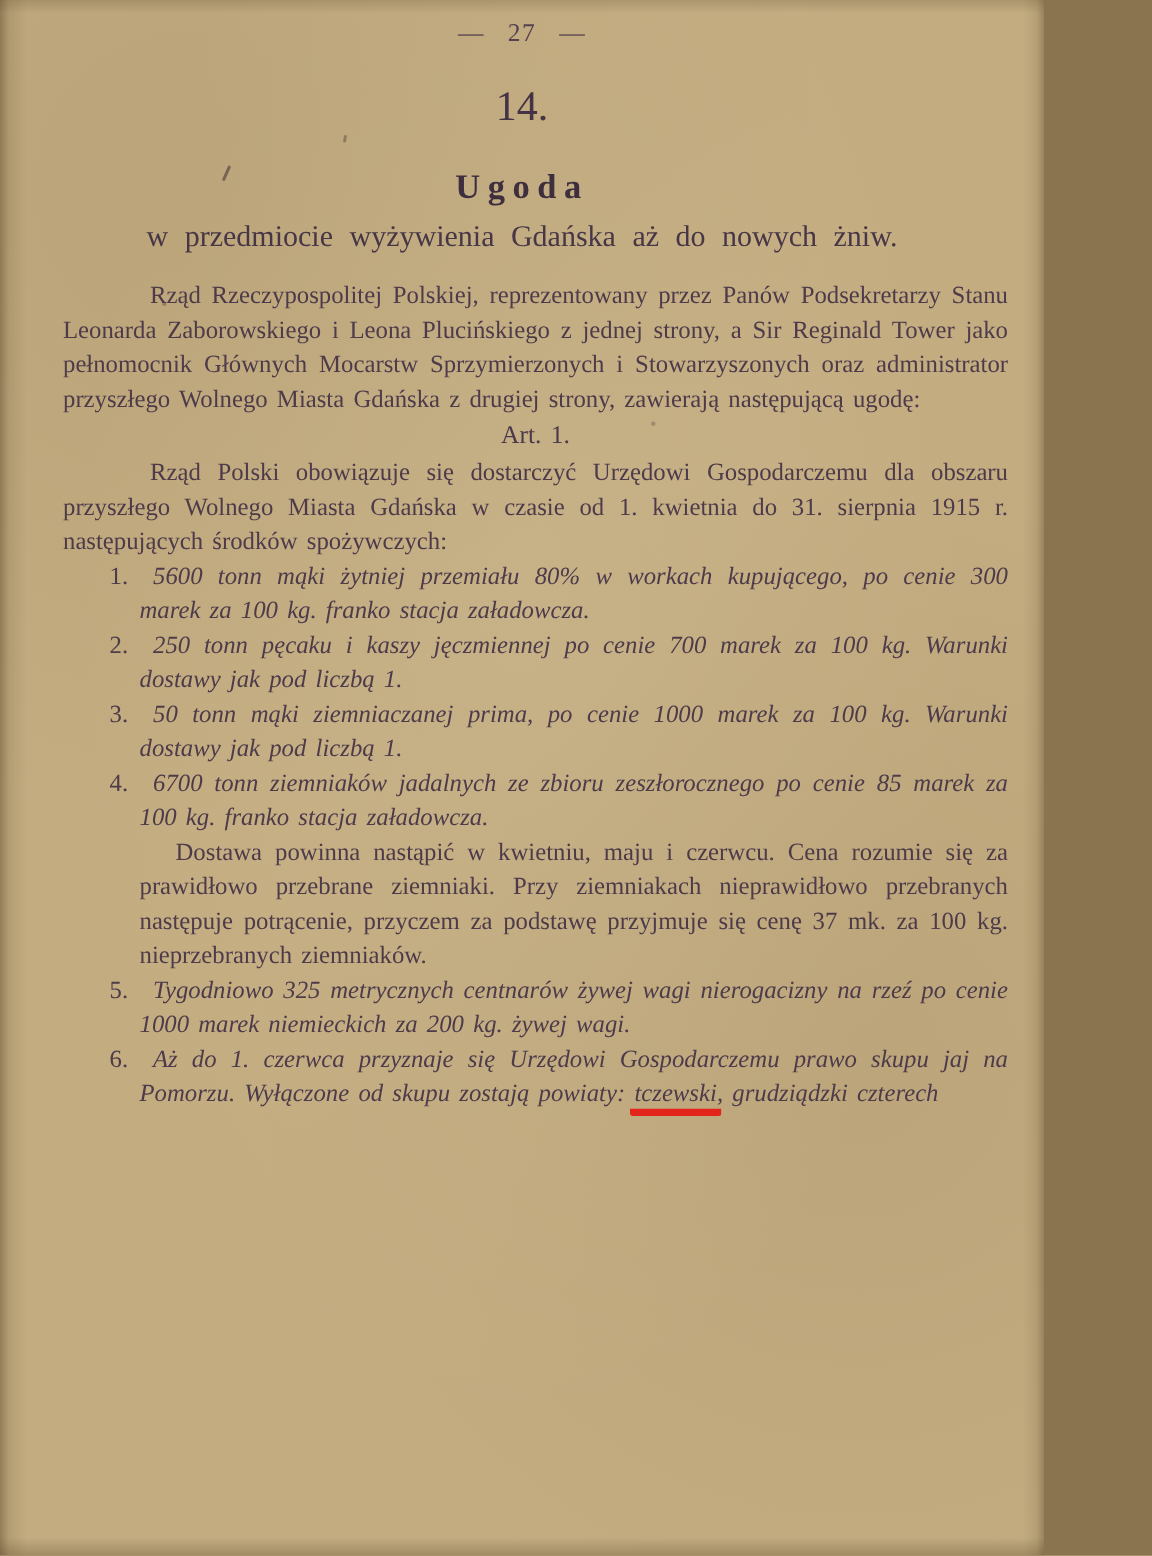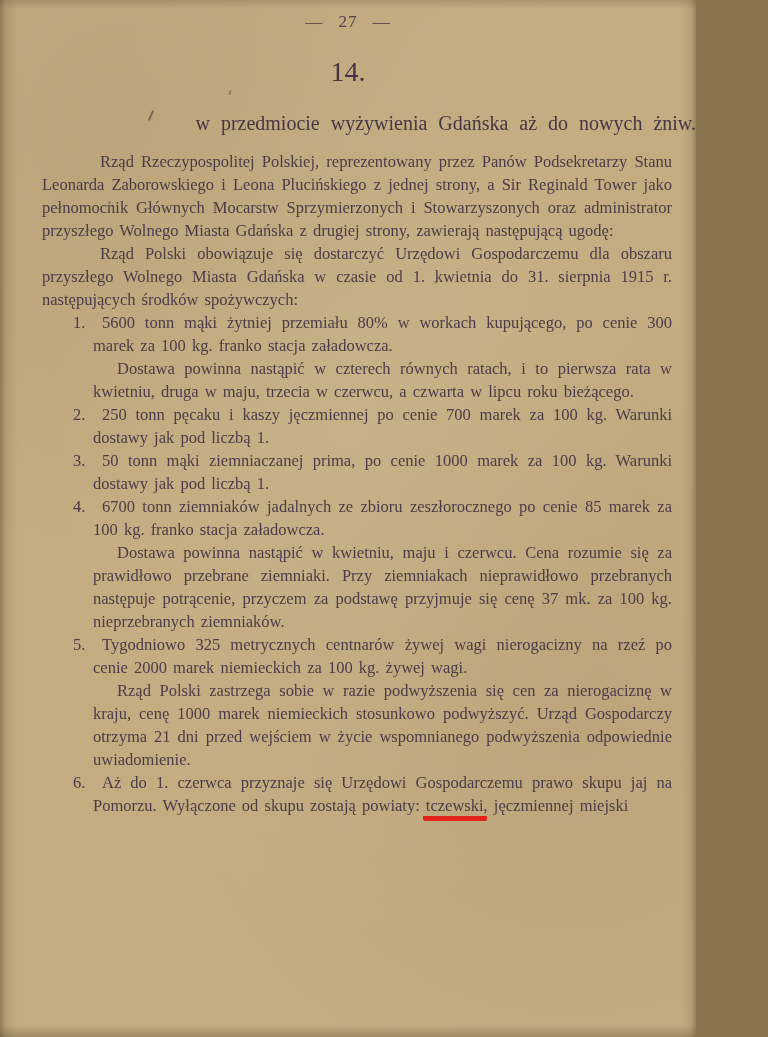--- a/index.html
+++ b/index.html
@@ -28,38 +28,38 @@
   }
   .secnum{
     text-align:center;font-size:28px;line-height:1;color:#443344;
     margin-bottom:26px;
   }
   .title{
     text-align:center;font-size:23px;font-weight:bold;letter-spacing:5px;
     color:#3e2f3e;margin:0 0 9px 0;
   }
   .subtitle{
-    text-align:right;font-size:20px;word-spacing:6px;color:#473646;
+    text-align:center;font-size:20px;word-spacing:6px;color:#473646;
     margin-bottom:15px;
   }
   .body{
     margin:0 24px 0 42px;
     font-size:16.5px;line-height:23px;word-spacing:2px;
     text-align:justify;
   }
   .para{margin:0;text-indent:58px;}
   .art{
     text-align:center;font-size:17px;margin:1px 0 2px 0;text-indent:0;
     color:#4a394a;
   }
   .list{margin:0;}
   .item{position:relative;padding-left:51px;}
   .num{position:absolute;left:31px;top:0;width:24px;text-align:left;}
   .ipara{margin:0;}
-  .ipara.first{text-indent:9px;}
+  .ipara.first{text-indent:9px;font-style:italic;}
   .ipara.sub{text-indent:24px;}
   .marked{
     border-bottom:5px solid #e3241a;
     padding:0 3px 1px 3px;margin:0 -3px;
     border-radius:0 0 2px 2px;
   }
   .speck{position:absolute;background:rgba(62,47,58,0.55);}
   .speck-1{left:150px;top:110px;width:2px;height:11px;transform:rotate(24deg);border-radius:2px;}
   .speck-2{left:229px;top:90px;width:2px;height:5px;transform:rotate(10deg);border-radius:2px;opacity:.7;}
   .speck-3{left:108px;top:201px;width:3px;height:3px;border-radius:50%;opacity:.6;}
@@ -72,60 +72,60 @@
 
   <span class="speck speck-1"></span>
   <span class="speck speck-2"></span>
   <span class="speck speck-3"></span>
   <span class="speck speck-4"></span>
 
   <div class="pagenum">— 27 —</div>
 
   <div class="secnum">14.</div>
 
+  <h1 class="title">Ugoda</h1>
 
   <div class="subtitle">w przedmiocie wyżywienia Gdańska aż do nowych żniw.</div>
 
   <div class="body">
 
     <p class="para">Rząd Rzeczypospolitej Polskiej, reprezentowany przez Panów Podsekretarzy Stanu Leonarda Zaborowskiego i Leona Plucińskiego z jednej strony, a Sir Reginald Tower jako pełnomocnik Głównych Mocarstw Sprzymierzonych i Stowarzyszonych oraz administrator przyszłego Wolnego Miasta Gdańska z drugiej strony, zawierają następującą ugodę:</p>
 
+    <div class="art">Art. 1.</div>
 
     <p class="para">Rząd Polski obowiązuje się dostarczyć Urzędowi Gospodarczemu dla obszaru przyszłego Wolnego Miasta Gdańska w czasie od 1. kwietnia do 31. sierpnia 1915 r. następujących środków spożywczych:</p>
 
     <div class="list">
 
       <div class="item">
         <span class="num">1.</span>
         <p class="ipara first">5600 tonn mąki żytniej przemiału 80% w workach kupującego, po cenie 300 marek za 100 kg. franko stacja załadowcza.</p>
-        <p class="ipara sub">Dostawa powinna nastąpić w czterech równych ratach, i to pierwsza rata w kwietniu, druga w maju, trzecia w czerwcu, a czwarta w lipcu roku bieżącego.</p>
       </div>
 
       <div class="item">
         <span class="num">2.</span>
         <p class="ipara first">250 tonn pęcaku i kaszy jęczmiennej po cenie 700 marek za 100 kg. Warunki dostawy jak pod liczbą 1.</p>
       </div>
 
       <div class="item">
         <span class="num">3.</span>
         <p class="ipara first">50 tonn mąki ziemniaczanej prima, po cenie 1000 marek za 100 kg. Warunki dostawy jak pod liczbą 1.</p>
       </div>
 
       <div class="item">
         <span class="num">4.</span>
         <p class="ipara first">6700 tonn ziemniaków jadalnych ze zbioru zeszłorocznego po cenie 85 marek za 100 kg. franko stacja załadowcza.</p>
         <p class="ipara sub">Dostawa powinna nastąpić w kwietniu, maju i czerwcu. Cena rozumie się za prawidłowo przebrane ziemniaki. Przy ziemniakach nieprawidłowo przebranych następuje potrącenie, przyczem za podstawę przyjmuje się cenę 37 mk. za 100 kg. nieprzebranych ziemniaków.</p>
       </div>
 
       <div class="item">
         <span class="num">5.</span>
-        <p class="ipara first">Tygodniowo 325 metrycznych centnarów żywej wagi nierogacizny na rzeź po cenie 2000 marek niemieckich za 100 kg. żywej wagi.</p>
-        <p class="ipara sub">Rząd Polski zastrzega sobie w razie podwyższenia się cen za nierogaciznę w kraju, cenę 1000 marek niemieckich stosunkowo podwyższyć. Urząd Gospodarczy otrzyma 21 dni przed wejściem w życie wspomnianego podwyższenia odpowiednie uwiadomienie.</p>
+        <p class="ipara first">Tygodniowo 325 metrycznych centnarów żywej wagi nierogacizny na rzeź po cenie 1000 marek niemieckich za 200 kg. żywej wagi.</p>
       </div>
 
       <div class="item">
         <span class="num">6.</span>
-        <p class="ipara first"><span>Aż do 1. czerwca przyznaje się Urzędowi Gospodarczemu prawo skupu jaj na Pomorzu. Wyłączone od skupu zostają powiaty: </span><span class="marked">tczewski</span><span>, jęczmiennej miejski</span></p>
+        <p class="ipara first"><span>Aż do 1. czerwca przyznaje się Urzędowi Gospodarczemu prawo skupu jaj na Pomorzu. Wyłączone od skupu zostają powiaty: </span><span class="marked">tczewski</span><span>, grudziądzki czterech</span></p>
       </div>
 
     </div>
   </div>
 </div>
 
 </body></html>

